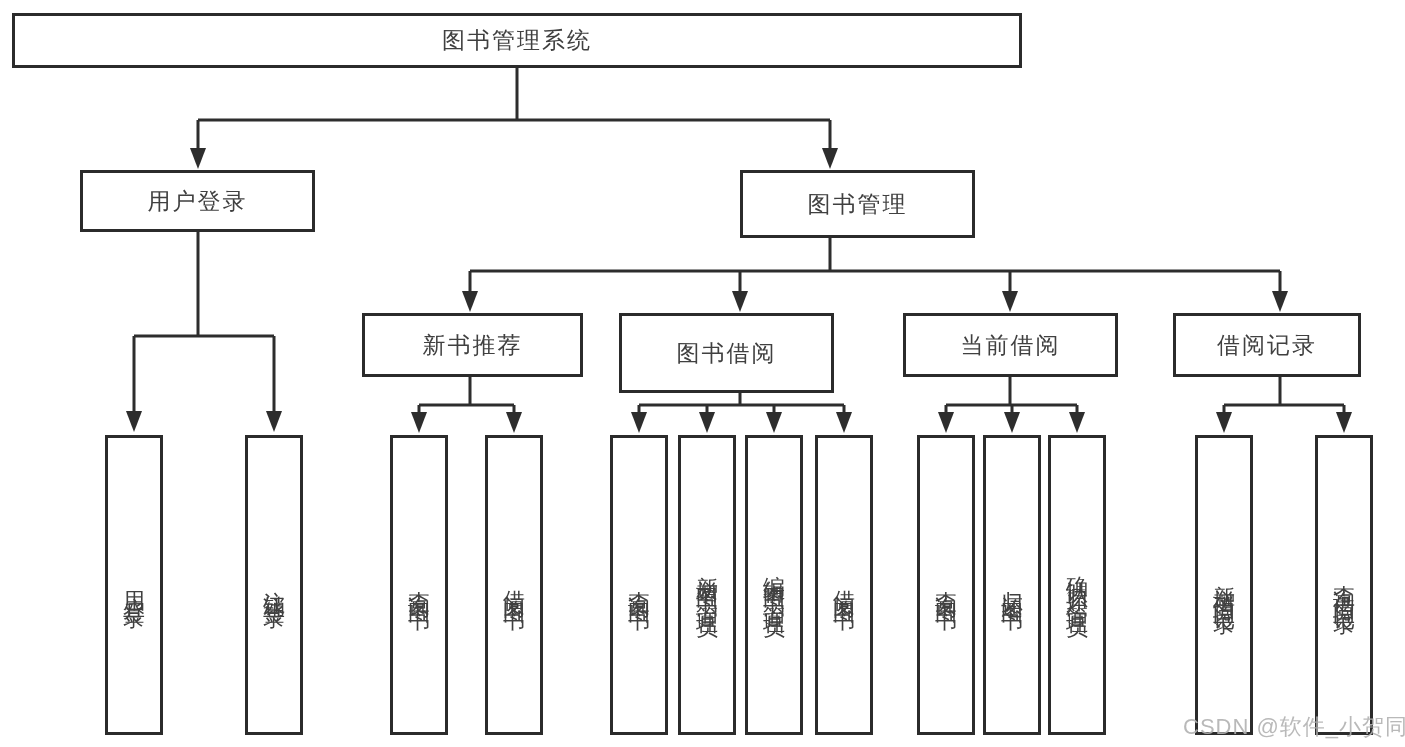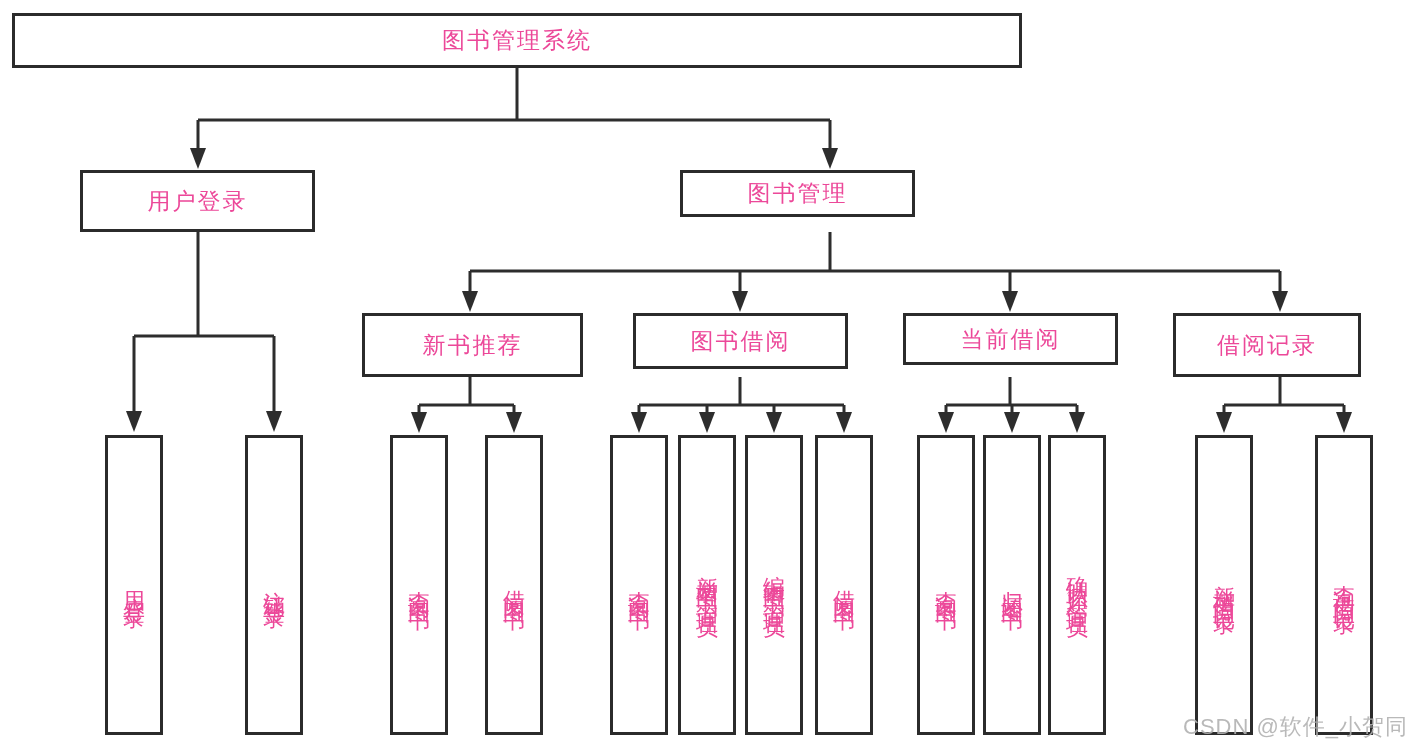--- a/index.html
+++ b/index.html
@@ -9,40 +9,40 @@
     height: 747px;
     background: #ffffff;
     font-family: "Liberation Sans", sans-serif;
     overflow: hidden;
   }
   .node {
     position: absolute;
     box-sizing: border-box;
     background: #ffffff;
     border: 3px solid #2b2b2b;
-    color: #ec4899;
+    color: #404040;
     display: flex;
     align-items: center;
     justify-content: center;
   }
   .h-node { font-size: 23px; letter-spacing: 2px; }
   .v-node .v-text {
     writing-mode: vertical-rl;
     text-orientation: mixed;
     font-size: 22px;
     letter-spacing: 6px;
     line-height: 1;
   }
   
   .n-root            { left: 12px;   top: 13px;  width: 1010px; height: 55px; }
   .n-user-login      { left: 80px;   top: 170px; width: 235px;  height: 62px; }
-  .n-book-mgmt       { left: 680px;  top: 170px; width: 235px;  height: 47px; }
+  .n-book-mgmt       { left: 740px;  top: 170px; width: 235px;  height: 68px; }
   .n-new-book        { left: 362px;  top: 313px; width: 221px;  height: 64px; }
-  .n-book-borrow     { left: 633px;  top: 313px; width: 215px;  height: 56px; text-align: right; }
-  .n-cur-borrow      { left: 903px;  top: 313px; width: 215px;  height: 52px; }
+  .n-book-borrow     { left: 619px;  top: 313px; width: 215px;  height: 80px; text-align: right; }
+  .n-cur-borrow      { left: 903px;  top: 313px; width: 215px;  height: 64px; }
   .n-borrow-rec      { left: 1173px; top: 313px; width: 188px;  height: 64px; }
   .leaf              { top: 435px; width: 58px; height: 300px; }
   .l1  { left: 105px; }  .l2  { left: 245px; }
   .l3  { left: 390px; }  .l4  { left: 485px; }
   .l5  { left: 610px; }  .l6  { left: 678px; }
   .l7  { left: 745px; }  .l8  { left: 815px; }
   .l9  { left: 917px; }  .l10 { left: 983px; }
   .l11 { left: 1048px; } .l12 { left: 1195px; }
   .l13 { left: 1315px; }
   .connectors {

